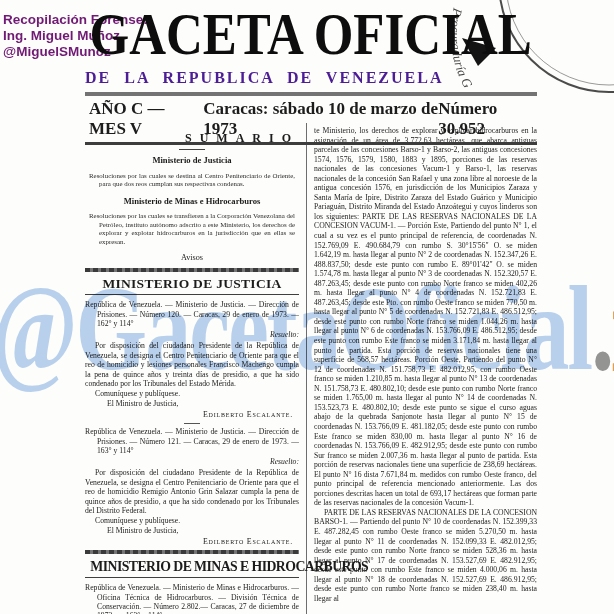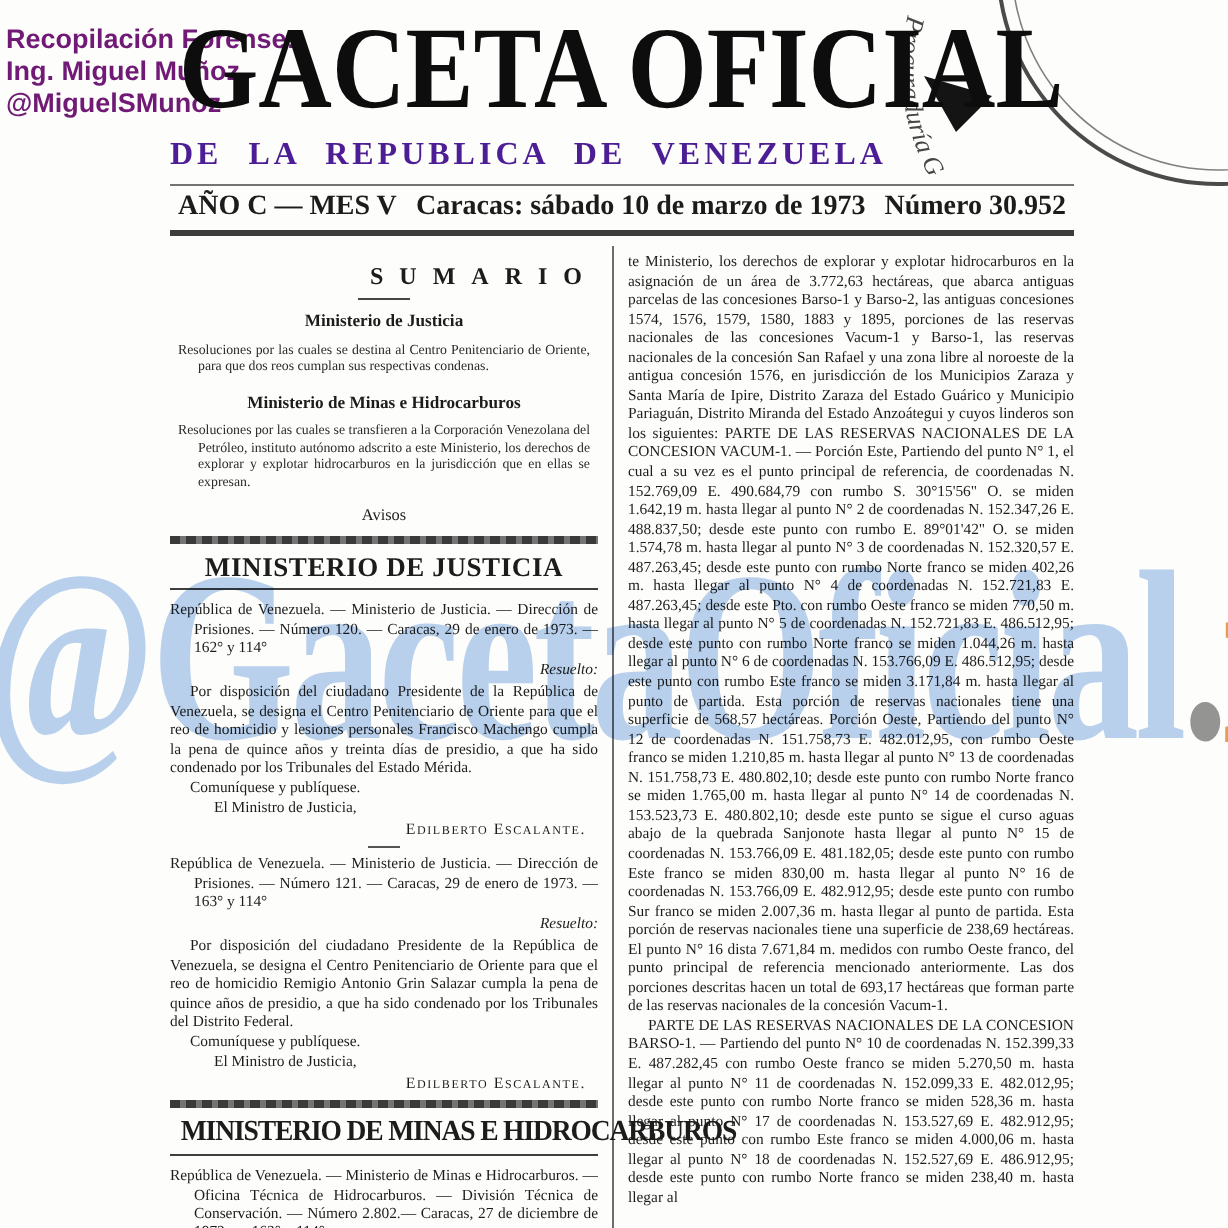--- a/index.html
+++ b/index.html
@@ -19,23 +19,23 @@
   .mast-title{
     font-weight:bold;font-size:52px;line-height:56px;letter-spacing:0px;
     transform:scale(0.98,1.12);transform-origin:center top;white-space:nowrap;
     margin-top:4px;color:#0d0d0d;
   }
   .mast-sub{
     font-weight:bold;font-size:16px;letter-spacing:2px;word-spacing:7px;
     margin-top:9px;color:#4c1d95;
   }
   .dateline{
-    margin-top:5px;border-top:1px solid #737373;border-bottom:3px solid #3d3d3d;
+    margin-top:5px;border-top:4px solid #737373;border-bottom:3px solid #3d3d3d;
     background:transparent;display:flex;justify-content:space-between;align-items:center;
-    padding:3px 4px;font-size:14px;font-weight:bold;
+    padding:3px 4px;font-size:17px;font-weight:bold;
   }
   .rule-tex{background:repeating-linear-gradient(90deg,#3a3a3a 0 5px,#757575 5px 8px);}
   
   .stamp{position:absolute;right:-60px;top:-60px;z-index:2;}
   
   .cols{position:absolute;left:85px;top:123px;width:452px;display:flex;z-index:1;}
   .col-left{width:221px;padding-right:7px;box-sizing:border-box;}
   .col-right{width:231px;border-left:1px solid #6d6d6d;padding-left:7px;box-sizing:border-box;}
   
   .sumario{padding-top:4px;}

